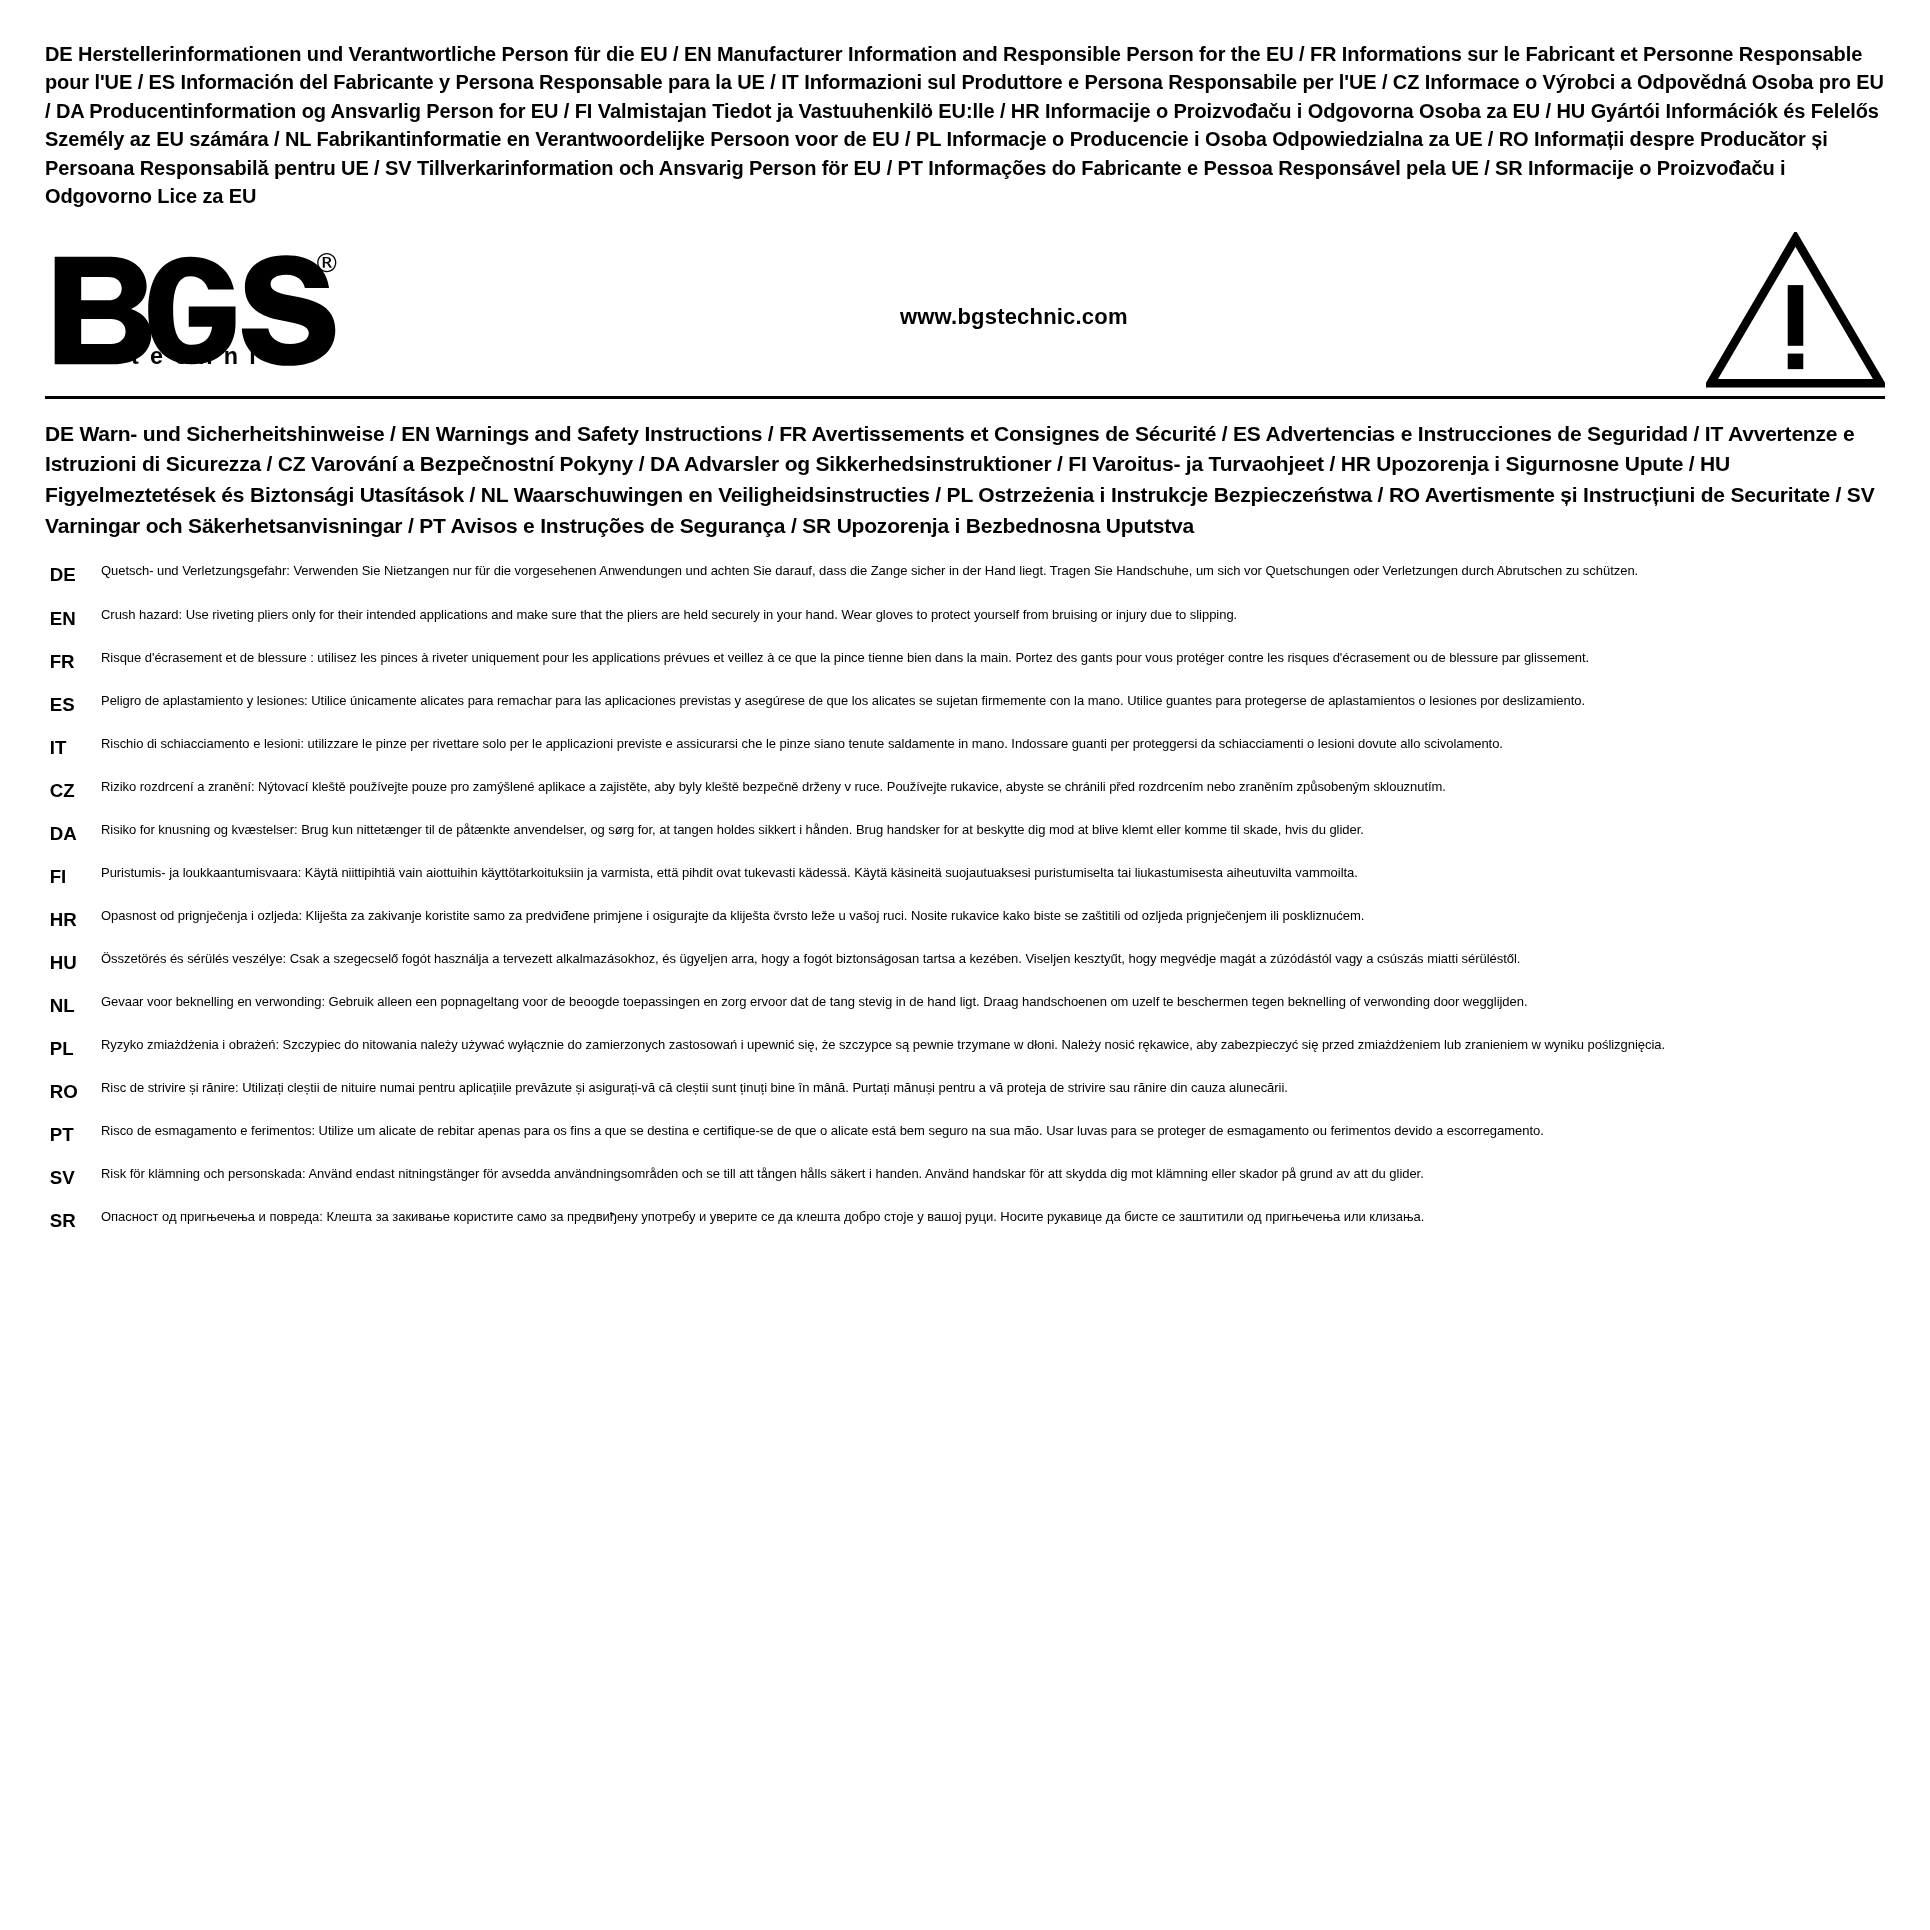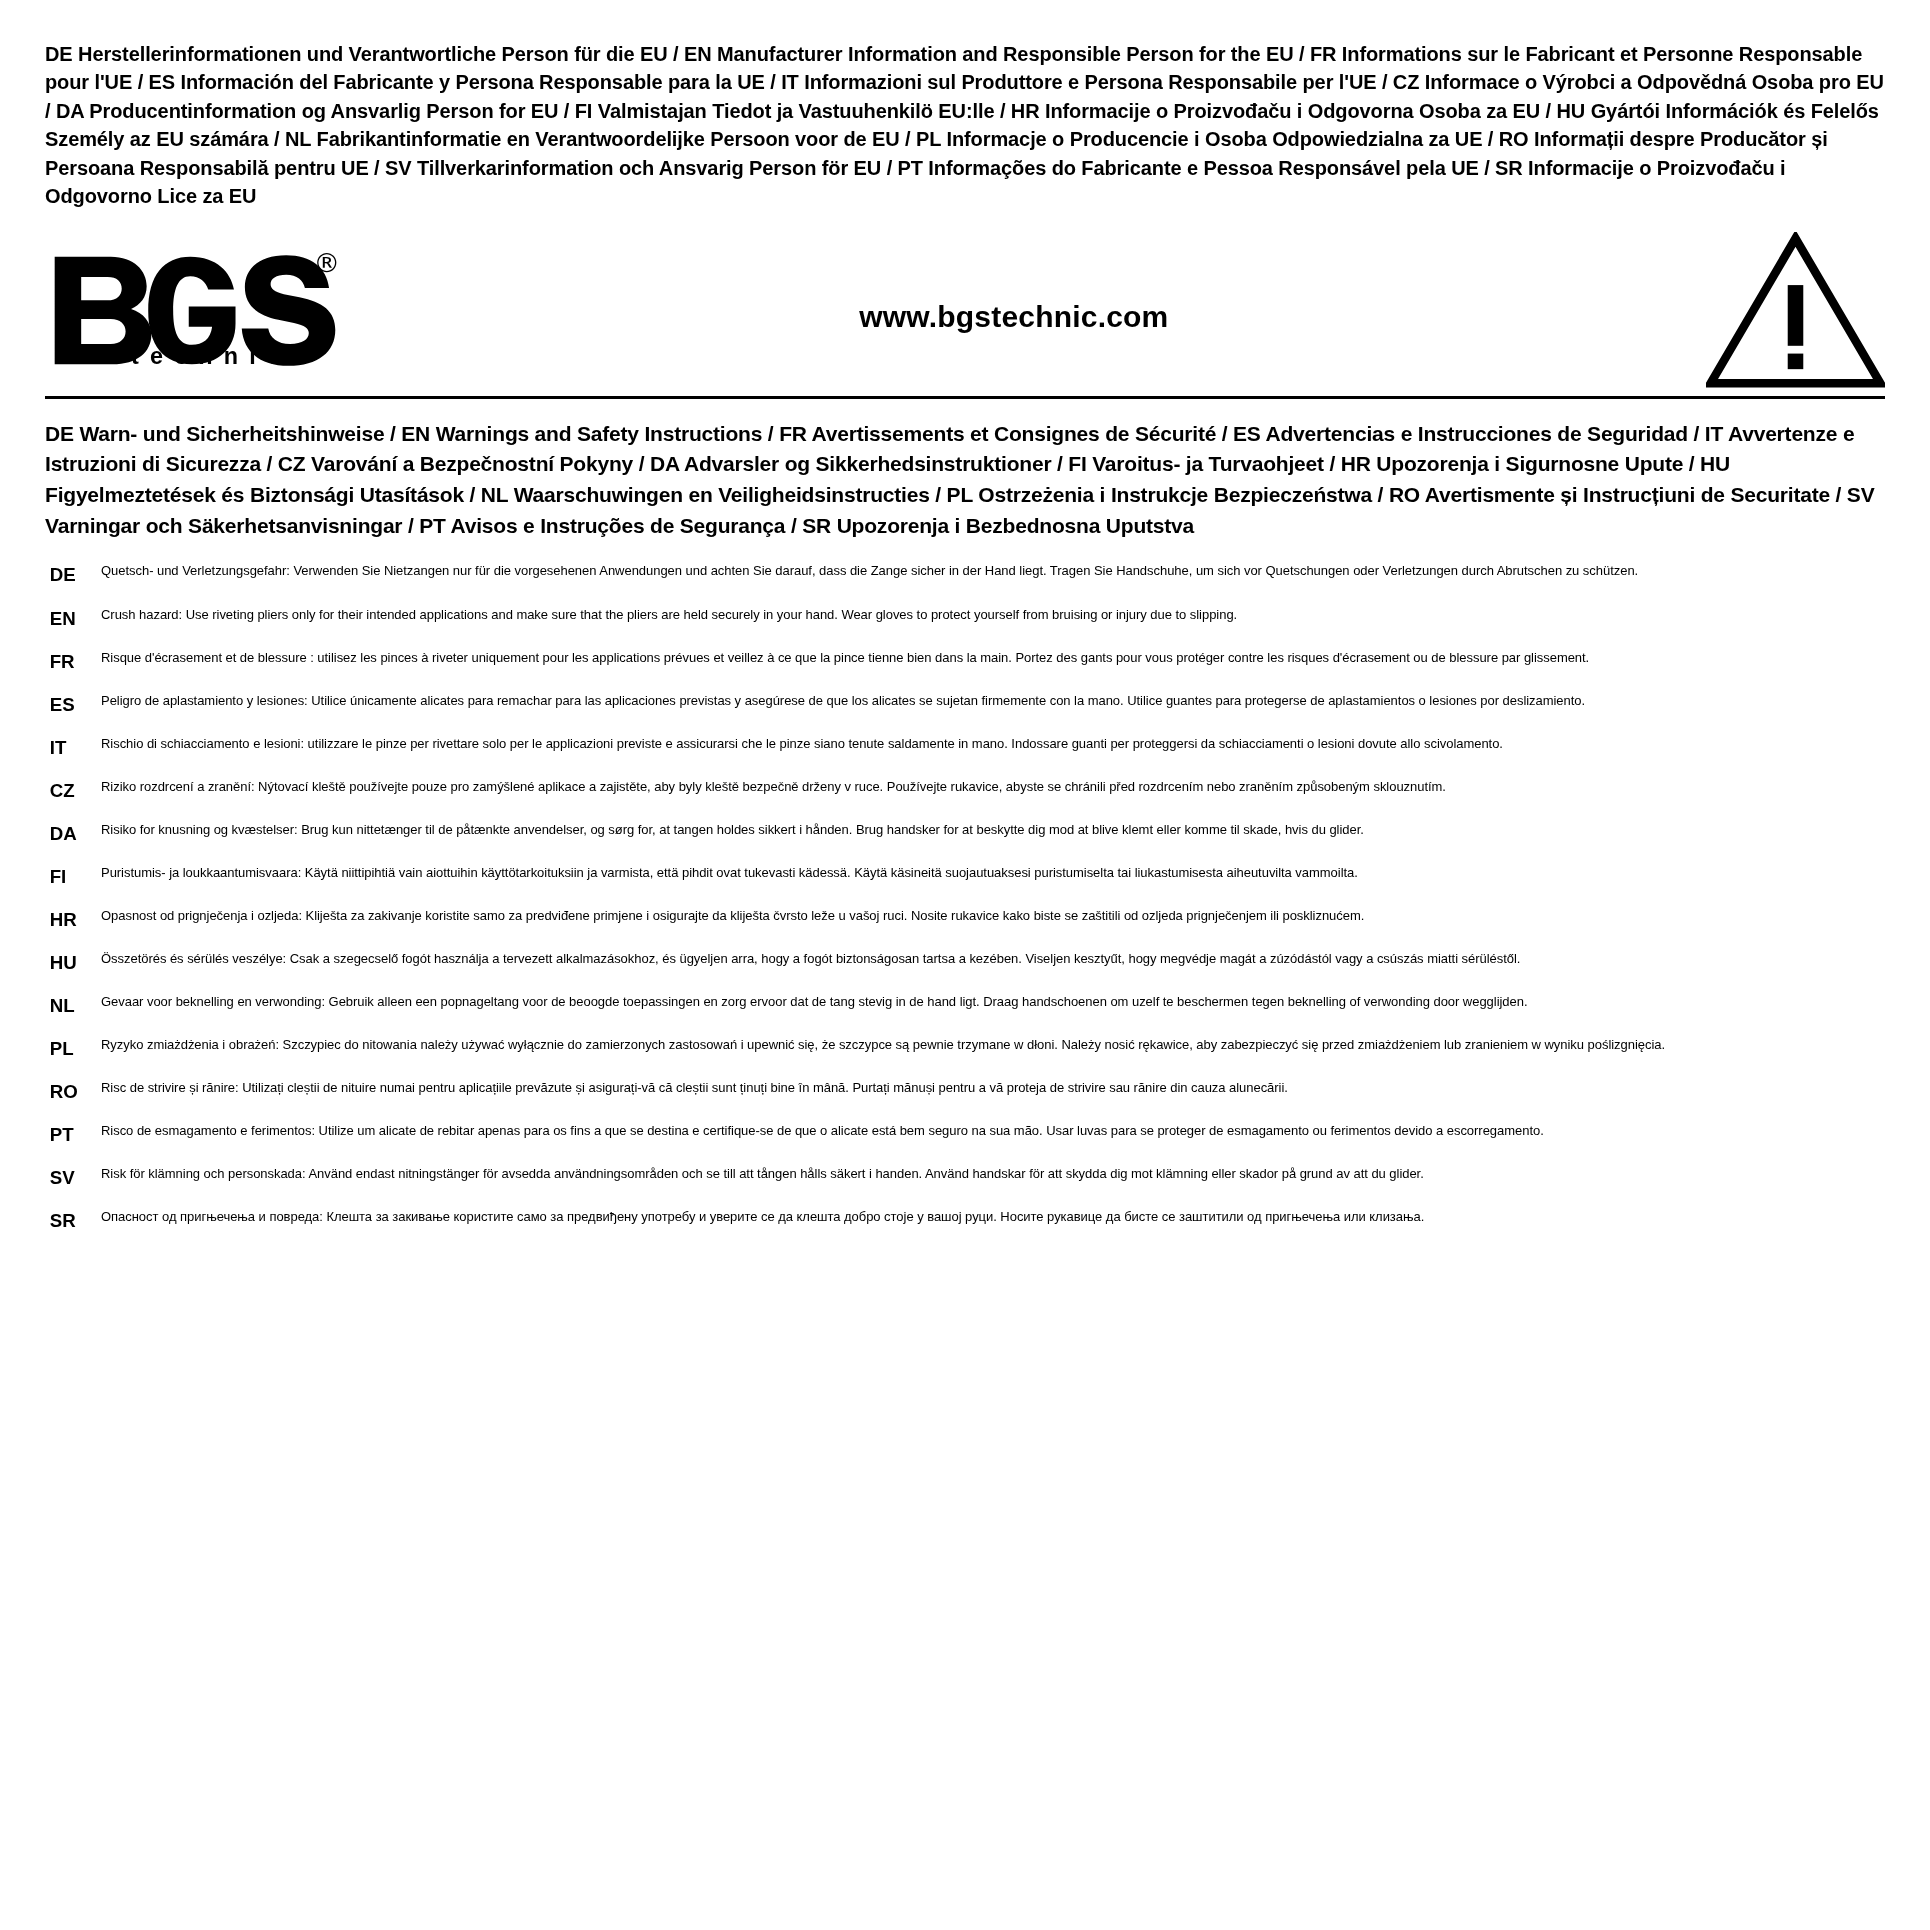--- a/index.html
+++ b/index.html
@@ -55,21 +55,21 @@
   }
   .contact {
     flex: 0 0 335px;
     font-size: 23px;
     line-height: 1.52;
     padding-top: 4.7px;
   }
   .web {
     flex: 1 1 auto;
     text-align: center;
-    font-size: 30px;
+    font-size: 22px;
     font-weight: bold;
     letter-spacing: 0.2px;
     padding-right: 23px;
     padding-top: 14px;
   }
   .warn-tri {
     flex: 0 0 195px;
     display: flex;
     justify-content: flex-end;
     align-items: center;

